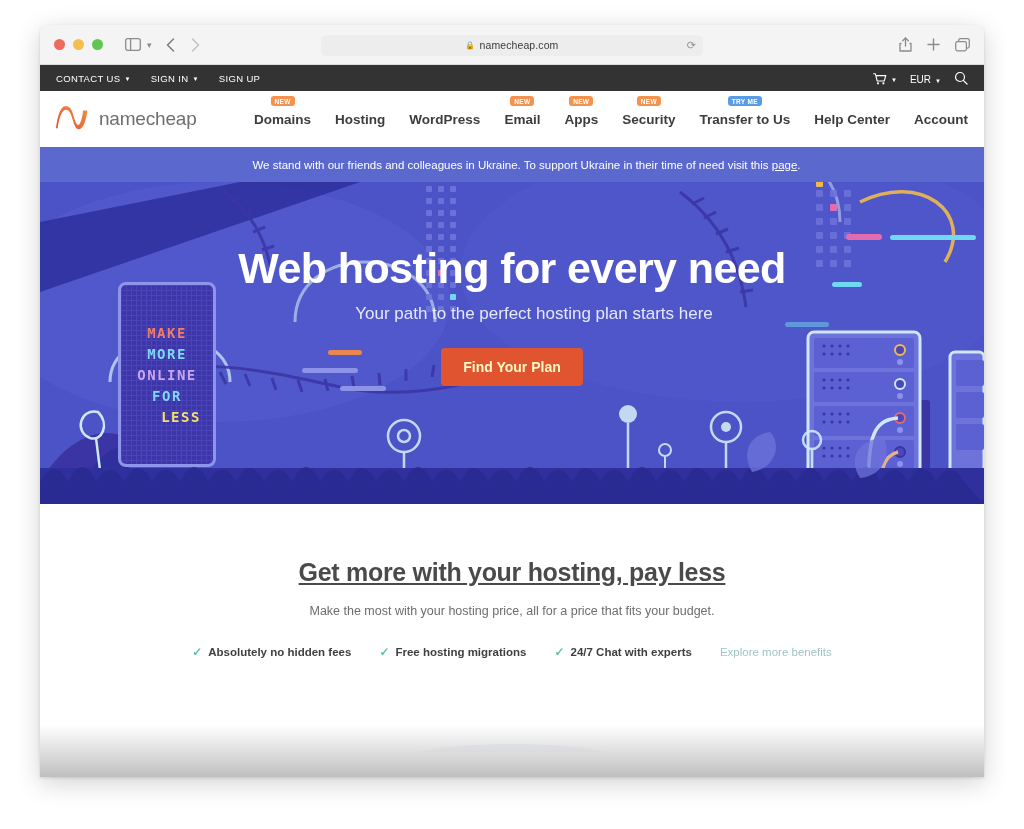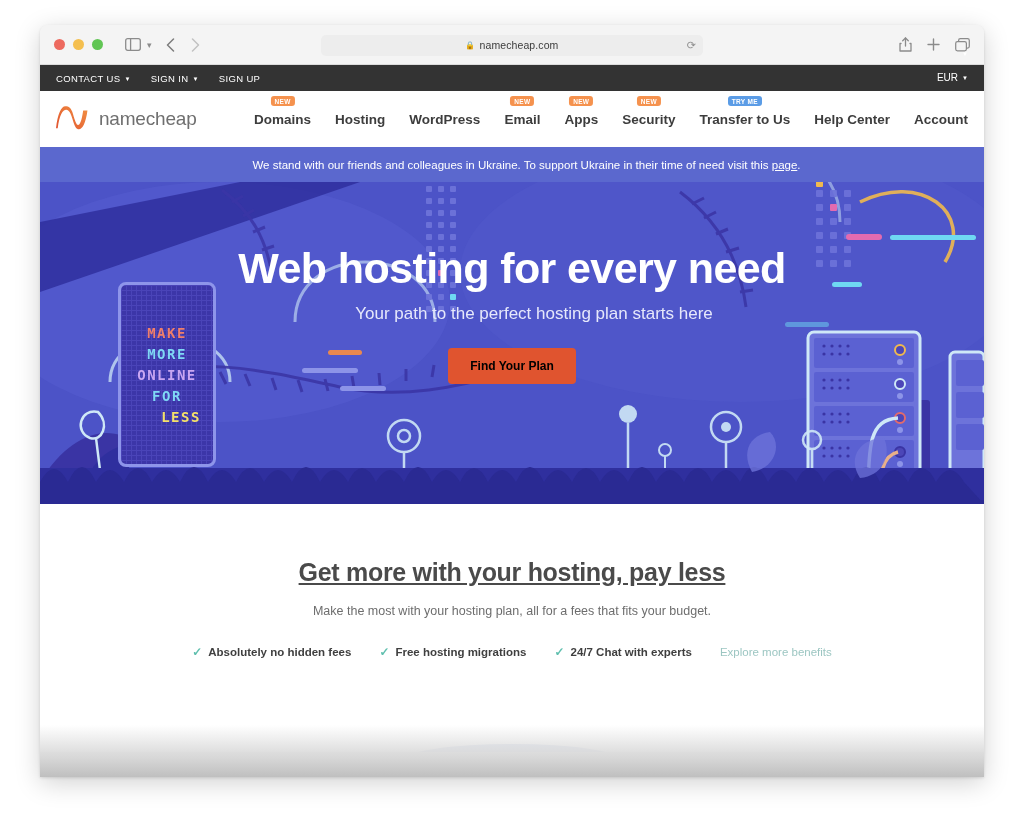--- a/index.html
+++ b/index.html
@@ -61,21 +61,21 @@
   .topbar {
     height: 26px; background: #333333; display: flex; align-items: center;
     padding: 0 16px; color: #ffffff;
   }
   .topbar-left { display: flex; align-items: center; gap: 20px; text-align: right; }
   .topbar-left .tl {
     font-size: 9.5px; letter-spacing: .35px; color: #ffffff;
     display: flex; align-items: center; gap: 4px; cursor: pointer;
   }
   .caret { font-size: 6px; line-height: 1; position: relative; top: 1px; }
-  .topbar-right { margin-left: auto; display: flex; align-items: flex-end; gap: 13px; flex-direction: column; }
+  .topbar-right { margin-left: auto; display: flex; align-items: flex-end; gap: 13px; }
   .topbar-right .tr { display: flex; align-items: center; gap: 4px; font-size: 10px; color: #fff; cursor: pointer;}
 
   
   .mainnav {
     height: 56px; background: #ffffff; display: flex; align-items: center;
     padding: 4px 16px;
   }
   .logo { display: flex; align-items: center; gap: 9px; }
   .logo-mark { width: 34px; height: 26px; display: block; }
   .logo-text { font-size: 19px; color: #6f6f6f; letter-spacing: -.2px; }
@@ -107,22 +107,22 @@
   .hero-art { position: absolute; inset: 0; }
   .hero-copy {
     position: absolute; left: 0; right: 0; top: 64px; text-align: center; z-index: 6;
   }
   .hero-h1 {
     font-size: 43px; font-weight: bold; color: #ffffff; letter-spacing: -.6px;
     line-height: 1.05;
   }
   .hero-sub { margin-top: 13px; font-size: 17px; color: #e6e8fb; font-weight: normal; padding-left: 44px; }
   .cta {
-    display: inline-block; margin-top: 24px; background: #e0542f; color: #000000;
-    font-size: 12px; font-weight: bold; padding: 11px 22px; border: none;
+    display: inline-block; margin-top: 24px; background: #e0542f; color: #fef9c3;
+    font-size: 14px; font-weight: bold; padding: 11px 22px; border: none;
     border-radius: 4px; cursor: pointer;
   }
   
   .sign {
     position: absolute; left: 78px; top: 100px; width: 98px; height: 185px;
     background: #3c36a8; border: 3px solid #8e95ea; border-radius: 8px; z-index: 5;
     background-image: linear-gradient(#4a44b8 1px, transparent 1px), linear-gradient(90deg, #4a44b8 1px, transparent 1px);
     background-size: 5px 5px;
     display: flex; flex-direction: column; align-items: center; justify-content: center; gap: 7px;
     padding: 6px 0;
@@ -524,21 +524,21 @@
 
       <div class="hero-copy">
         <div class="hero-h1">Web hosting for every need</div>
         <div class="hero-sub">Your path to the perfect hosting plan starts here</div>
         <button class="cta">Find Your Plan</button>
       </div>
     </div>
 
     <div class="section">
       <div class="sec-h2">Get more with your hosting, pay less</div>
-      <div class="sec-sub">Make the most with your hosting plan, all for a fees that fits your budget.</div>
+      <div class="sec-sub">Make the most with your hosting price, all for a price that fits your budget.</div>
       <div class="benefits">
         <span class="benefit">
           <span class="check">✓</span>
           <span>Absolutely no hidden fees</span>
         </span>
         <span class="benefit">
           <span class="check">✓</span>
           <span>Free hosting migrations</span>
         </span>
         <span class="benefit">

